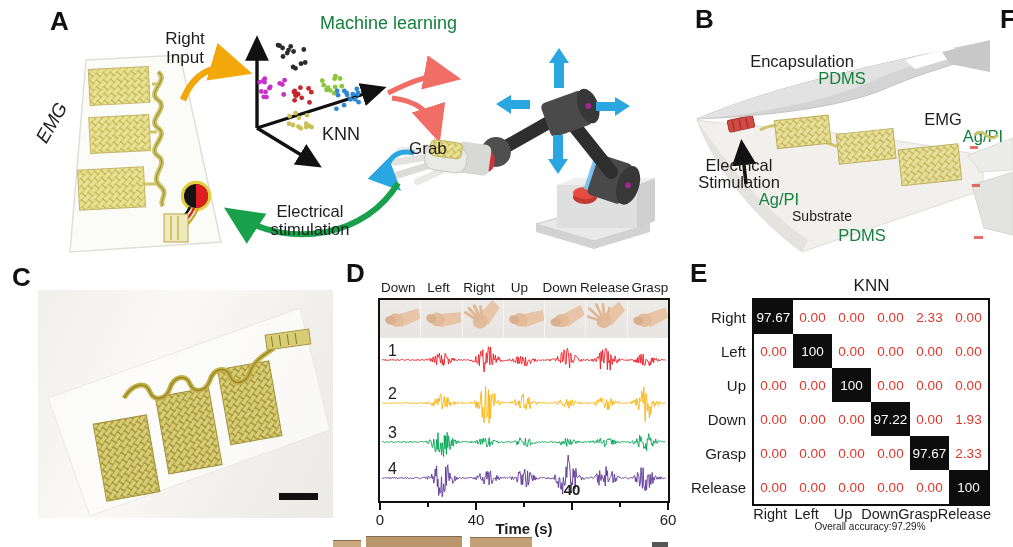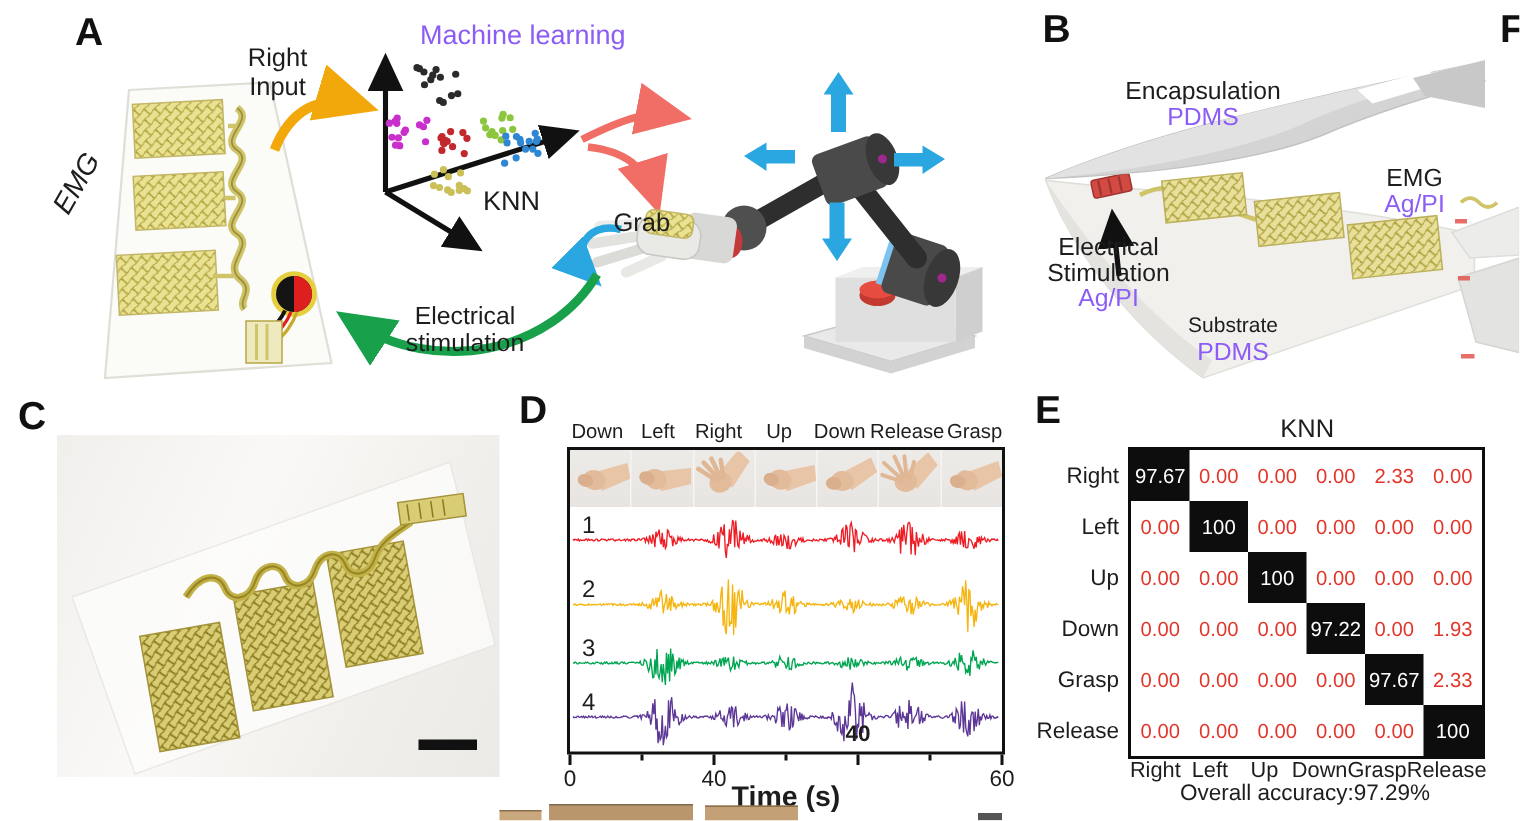--- a/index.html
+++ b/index.html
@@ -1,21 +1,21 @@
 <!DOCTYPE html>
 <html><head>
 <meta charset="utf-8">
 <style>
   html,body{margin:0;padding:0;background:#fff;}
   .fig{position:relative;width:1013px;height:547px;background:#fff;overflow:hidden;
        font-family:"Liberation Sans",sans-serif;color:#1d1d1d;}
   .abs{position:absolute;}
   .t{position:absolute;white-space:nowrap;color:#1d1d1d;line-height:1.12;}
   .tc{text-align:center;}
-  .red{color:#8b5cf6;}
+  .red{color:#15803d;margin-left:40px;}
   .plabel{position:absolute;font-size:26px;font-weight:700;color:#111;}
   .photoC{position:absolute;left:38px;top:290px;width:295px;height:228px;
         background:linear-gradient(115deg,#f0efec 0%,#faf9f7 38%,#f1efeb 72%,#eceae6 100%);}
   .plotbox{position:absolute;left:378px;top:298px;width:288px;height:201px;
         border:2px solid #111;background:#fff;}
   .strip{position:absolute;left:0;top:0;width:288px;height:38px;display:flex;gap:1px;
         background:#f6f5f3;}
   .strip>div{flex:1;background:linear-gradient(#edebe8,#e7e4e1);display:flex;align-items:center;justify-content:center;}
   .gestrow{position:absolute;left:378px;top:280px;width:292px;display:flex;}
   .gestrow>span{flex:1;text-align:center;font-size:13.5px;color:#1d1d1d;}
@@ -408,21 +408,21 @@
           <svg width="40" height="36" viewBox="0 0 41 38">
             <g transform="rotate(12 20 19)">
               <path d="M36 3 L41 13 L24 27 L15 16 Z" fill="#e8c5a6"></path>
               <ellipse cx="17" cy="21" rx="8" ry="7" fill="#e2bb9a"></ellipse>
               <ellipse cx="11" cy="23" rx="5.5" ry="4.5" fill="#d9af8e"></ellipse>
             </g>
           </svg>
         </div>
       </div>
   </div>
-  <div class="t tc" style="left:444px;top:521px;width:160px;font-size:19px;font-weight:600;">Time (s)</div>
+  <div class="t tc" style="left:444px;top:521px;width:160px;font-size:15px;font-weight:600;">Time (s)</div>
 
   <div class="plabel" style="left:690px;top:258px;">E</div>
   <div class="t tc" style="left:752px;top:276px;width:239px;font-size:17px;">KNN</div>
   <div class="cm" id="cmgrid">
       <div class="cm-cell" style="background: rgb(13, 13, 13); color: rgb(255, 255, 255);">97.67</div>
       <div class="cm-cell" style="color: rgb(226, 54, 43);">0.00</div>
       <div class="cm-cell" style="color: rgb(226, 54, 43);">0.00</div>
       <div class="cm-cell" style="color: rgb(226, 54, 43);">0.00</div>
       <div class="cm-cell" style="color: rgb(226, 54, 43);">2.33</div>
       <div class="cm-cell" style="color: rgb(226, 54, 43);">0.00</div>
@@ -466,21 +466,21 @@
       <div class="cm-rowlab" style="left: 682px; top: 470.5px;">Release</div>
     </div>
   <div class="cm-colrow" id="cmcols">
       <span>Right</span>
       <span>Left</span>
       <span>Up</span>
       <span>Down</span>
       <span>Grasp</span>
       <span>Release</span>
     </div>
-  <div class="t tc" style="left:740px;top:521px;width:260px;font-size:15px;">Overall accuracy:97.29%</div>
+  <div class="t tc" style="left:740px;top:521px;width:260px;font-size:10px;">Overall accuracy:97.29%</div>
 
   <div class="sliver" style="left:333px;top:540px;width:28px;height:7px;background:#caa87e;border-top:1px solid #8a6f4e;"></div>
   <div class="sliver" style="left:366px;top:536px;width:96px;height:11px;background:#b9966b;border-top:1px solid #7c6a52;"></div>
   <div class="sliver" style="left:470px;top:537px;width:62px;height:10px;background:#c3a076;border-top:1px solid #8a6f4e;"></div>
   <div class="sliver" style="left:652px;top:542px;width:16px;height:5px;background:#555;"></div>
 <div class="chlabel" style="left: 388px; top: 342px;">1</div>
     <div class="chlabel" style="left: 388px; top: 385px;">2</div>
     <div class="chlabel" style="left: 388px; top: 424px;">3</div>
     <div class="chlabel" style="left: 388px; top: 460px;">4</div>
     <div class="tick" style="left: 379px; top: 503px; height: 7px;"></div>

